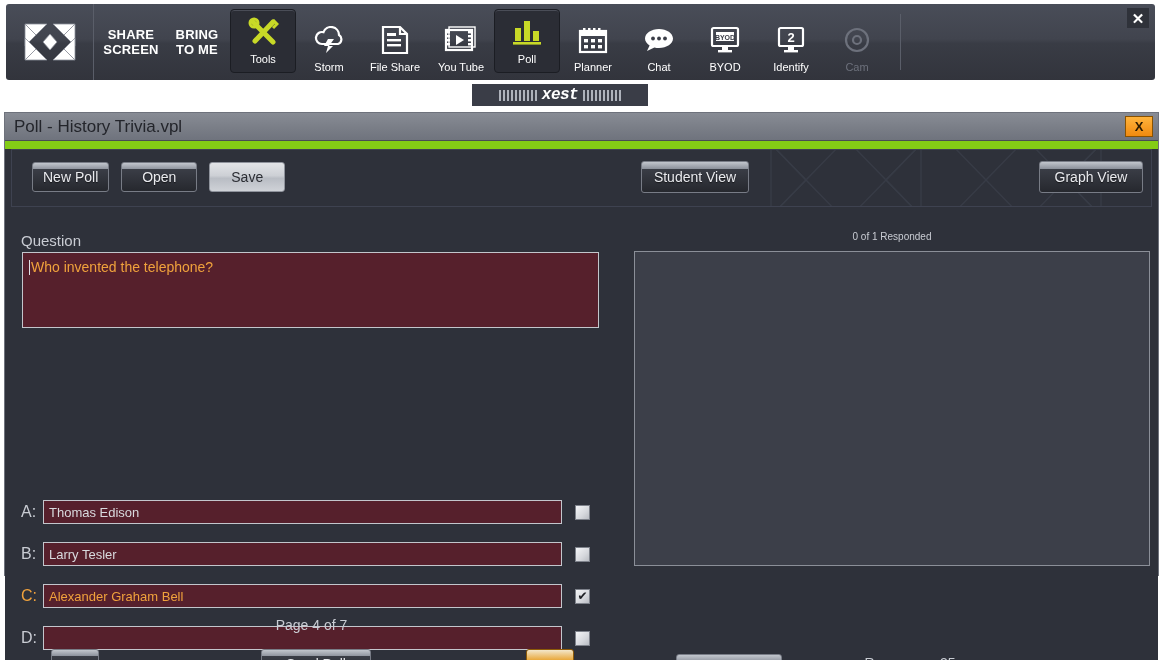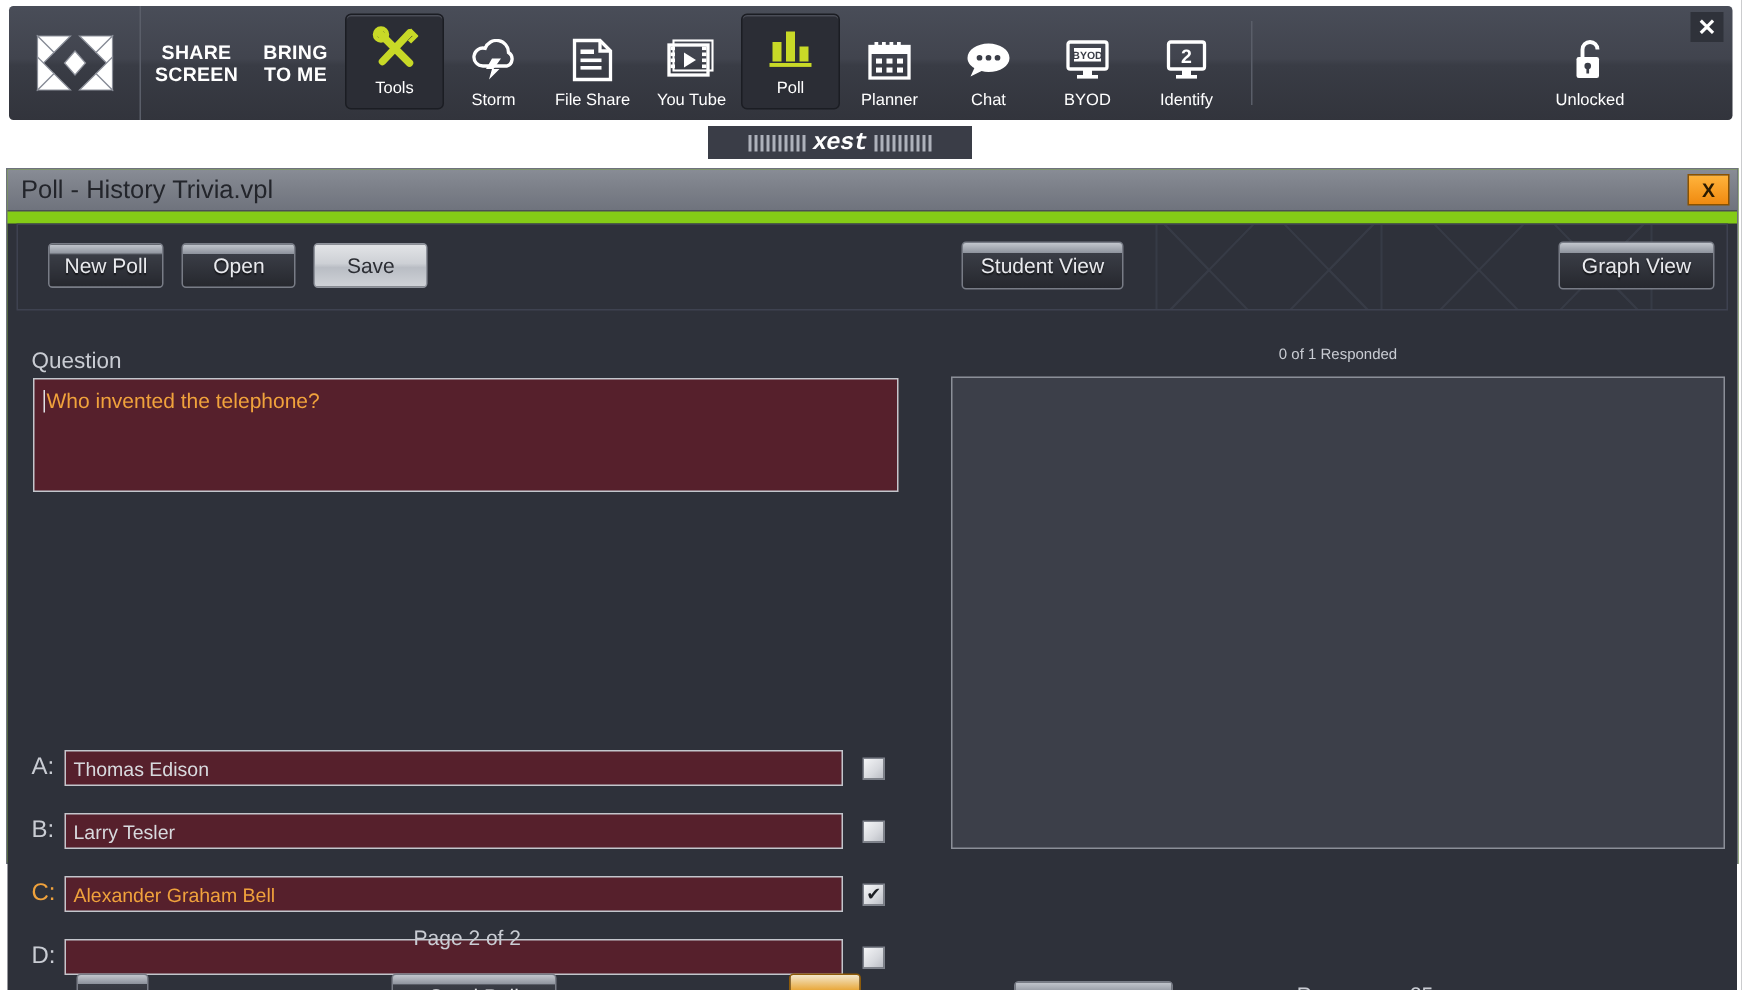--- a/index.html
+++ b/index.html
@@ -371,35 +371,33 @@
         <svg width="32" height="28" viewBox="0 0 32 28">
           <rect x="4" y="2" width="24" height="18" rx="1.5" fill="none" stroke="#ffffff" stroke-width="2.2"></rect>
           <text x="16" y="16" font-size="13" font-weight="bold" fill="#ffffff" text-anchor="middle" font-family="Liberation Sans, sans-serif">2</text>
           <rect x="13" y="20" width="6" height="4" fill="#ffffff"></rect>
           <rect x="9" y="24" width="14" height="2.4" fill="#ffffff"></rect>
         </svg>
       </span>
       <span class="cap">Identify</span>
     </div>
 
+    <div class="tile dimmed">
+      <span class="glyph">
+        <svg width="30" height="28" viewBox="0 0 30 28">
+          <circle cx="15" cy="14" r="11" fill="none" stroke="#6d717c" stroke-width="2.2"></circle>
+          <circle cx="15" cy="14" r="4" fill="none" stroke="#6d717c" stroke-width="2.2"></circle>
+        </svg>
+      </span>
+      <span class="cap">Cam</span>
+    </div>
 
     <div class="sep"></div>
     <div class="spacer"></div>
 
-    <div class="tile" style="width:110px">
-      <span class="glyph">
-        <svg width="26" height="30" viewBox="0 0 26 30">
-          <path d="M8 13V8a5 5 0 0 1 10 0" fill="none" stroke="#ffffff" stroke-width="2.6"></path>
-          <rect x="4" y="13" width="15" height="14" rx="1.5" fill="#ffffff"></rect>
-          <circle cx="11.5" cy="19" r="2.2" fill="#3a3d47"></circle>
-          <rect x="10.6" y="19" width="1.8" height="5" fill="#3a3d47"></rect>
-        </svg>
-      </span>
-      <span class="cap">Unlocked</span>
-    </div>
 
     <div class="spacer" style="max-width:40px"></div>
   </div>
 
   <div class="close-x">✕</div>
 </div>
 
 <div class="xest-tab">
   <span class="grip">
     <i></i>
@@ -486,21 +484,21 @@
       <div class="ans-input correct">Alexander Graham Bell</div>
       <div class="chk">✔</div>
     </div>
 
     <div class="ans-row" style="top:476px">
       <span class="ans-letter">D:</span>
       <div class="ans-input"></div>
       <div class="chk"></div>
     </div>
 
-    <div class="page-label">Page 2 of 2</div>
+    <div class="page-label">Page 4 of 7</div>
     <div class="btn prev-arrow">&lt; &lt;</div>
     <div class="btn send-poll">Send Poll</div>
     <div class="btn orange next-arrow">&gt; &gt;</div>
 
     <div class="responded">0 of 1 Responded</div>
     <div class="resp-panel"></div>
     <div class="btn previous-btn">Previous</div>
     <div class="response-label">Response - 35</div>
 
   </div>

